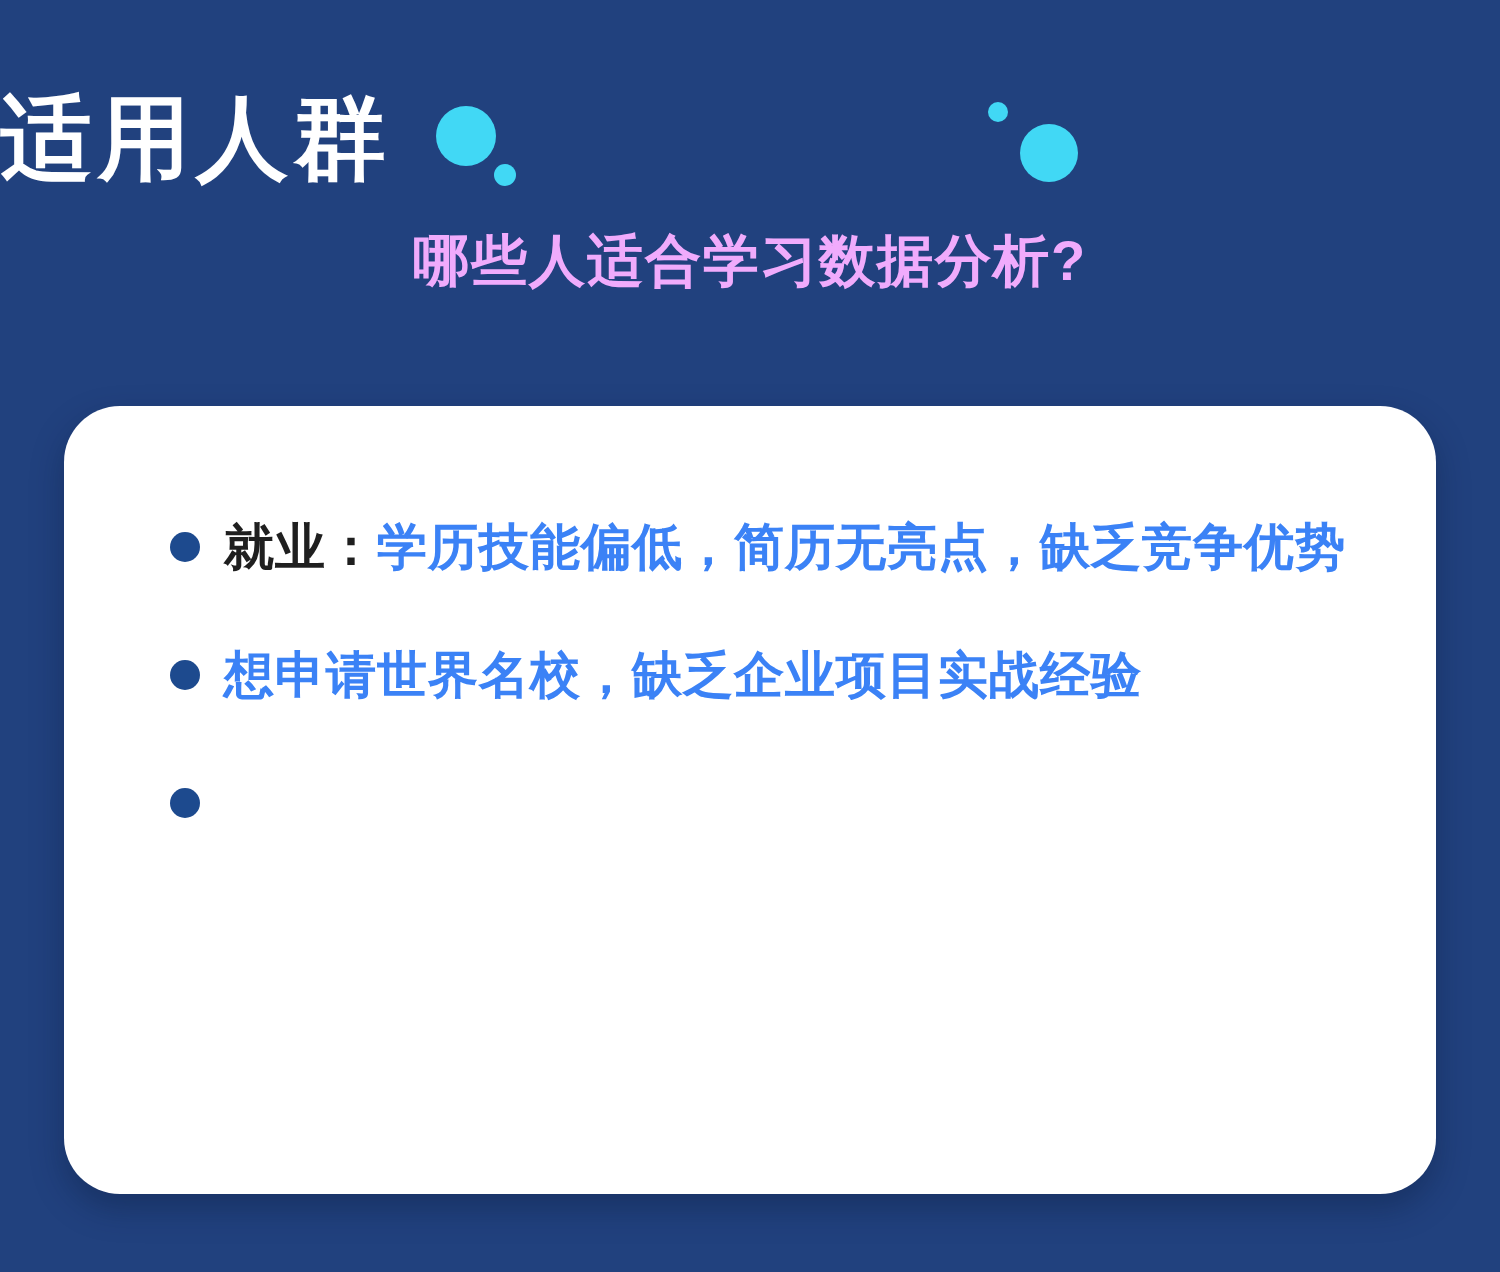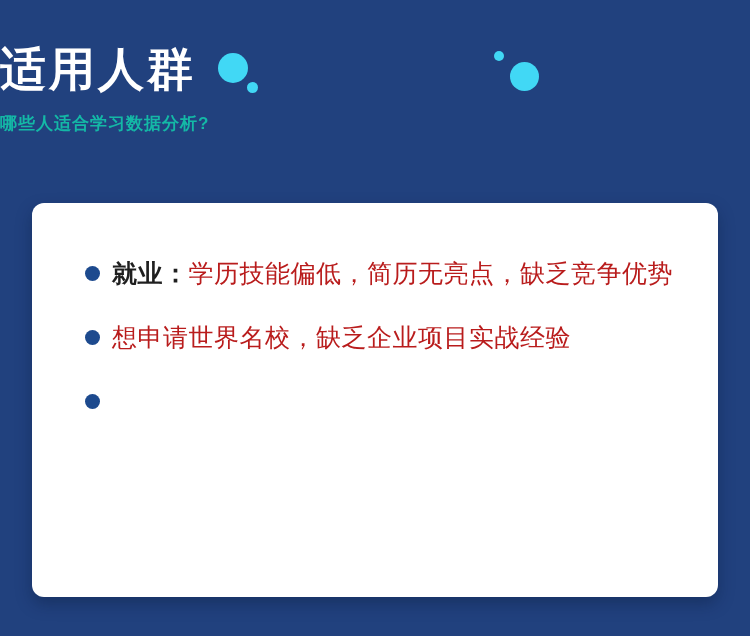--- a/index.html
+++ b/index.html
@@ -29,23 +29,24 @@
     font-size: 46px;
     font-weight: bold;
     color: #FFFFFF;
     letter-spacing: 3px;
     line-height: 1;
   }
   .subtitle {
     position: absolute;
     top: 114px;
     left: 0; right: 0;
-    font-size: 17px;
+    text-align: center;
+    font-size: 28px;
     font-weight: bold;
-    color: #14b8a6;
+    color: #f0abfc;
     letter-spacing: 1px;
     line-height: 1.2;
   }
   .decor {
     position: absolute;
     border-radius: 50%;
     background: #41D8F5;
   }
   .decor.l-big   { left: 218px; top: 53px; width: 30px; height: 30px; }
   .decor.l-small { left: 247px; top: 82px; width: 11px; height: 11px; }
@@ -53,21 +54,21 @@
   .decor.r-big   { left: 510px; top: 62px; width: 29px; height: 29px; }
 
   
   .card {
     position: absolute;
     left: 32px;
     top: 203px;
     width: 686px;
     height: 394px;
     background: #FFFFFF;
-    border-radius: 12px;
+    border-radius: 28px;
     box-shadow: 0 7px 16px rgba(8, 22, 55, 0.35);
     box-sizing: border-box;
     padding: 38px 0 0 53px;
   }
   .row {
     display: flex;
     align-items: center;
     height: 64px;
     white-space: nowrap;
   }
@@ -80,22 +81,22 @@
     margin-right: 12px;
   }
   .label {
     font-size: 25px;
     font-weight: bold;
     color: #1F1F1F;
     letter-spacing: 0.5px;
   }
   .desc {
     font-size: 25px;
-    font-weight: normal;
-    color: #b91c1c;
+    font-weight: bold;
+    color: #3b82f6;
     letter-spacing: 0.5px;
   }
 </style>
 </head>
 <body>
 
 <div class="header">
   <span class="decor l-big"></span>
   <span class="decor l-small"></span>
   <span class="decor r-small"></span>

